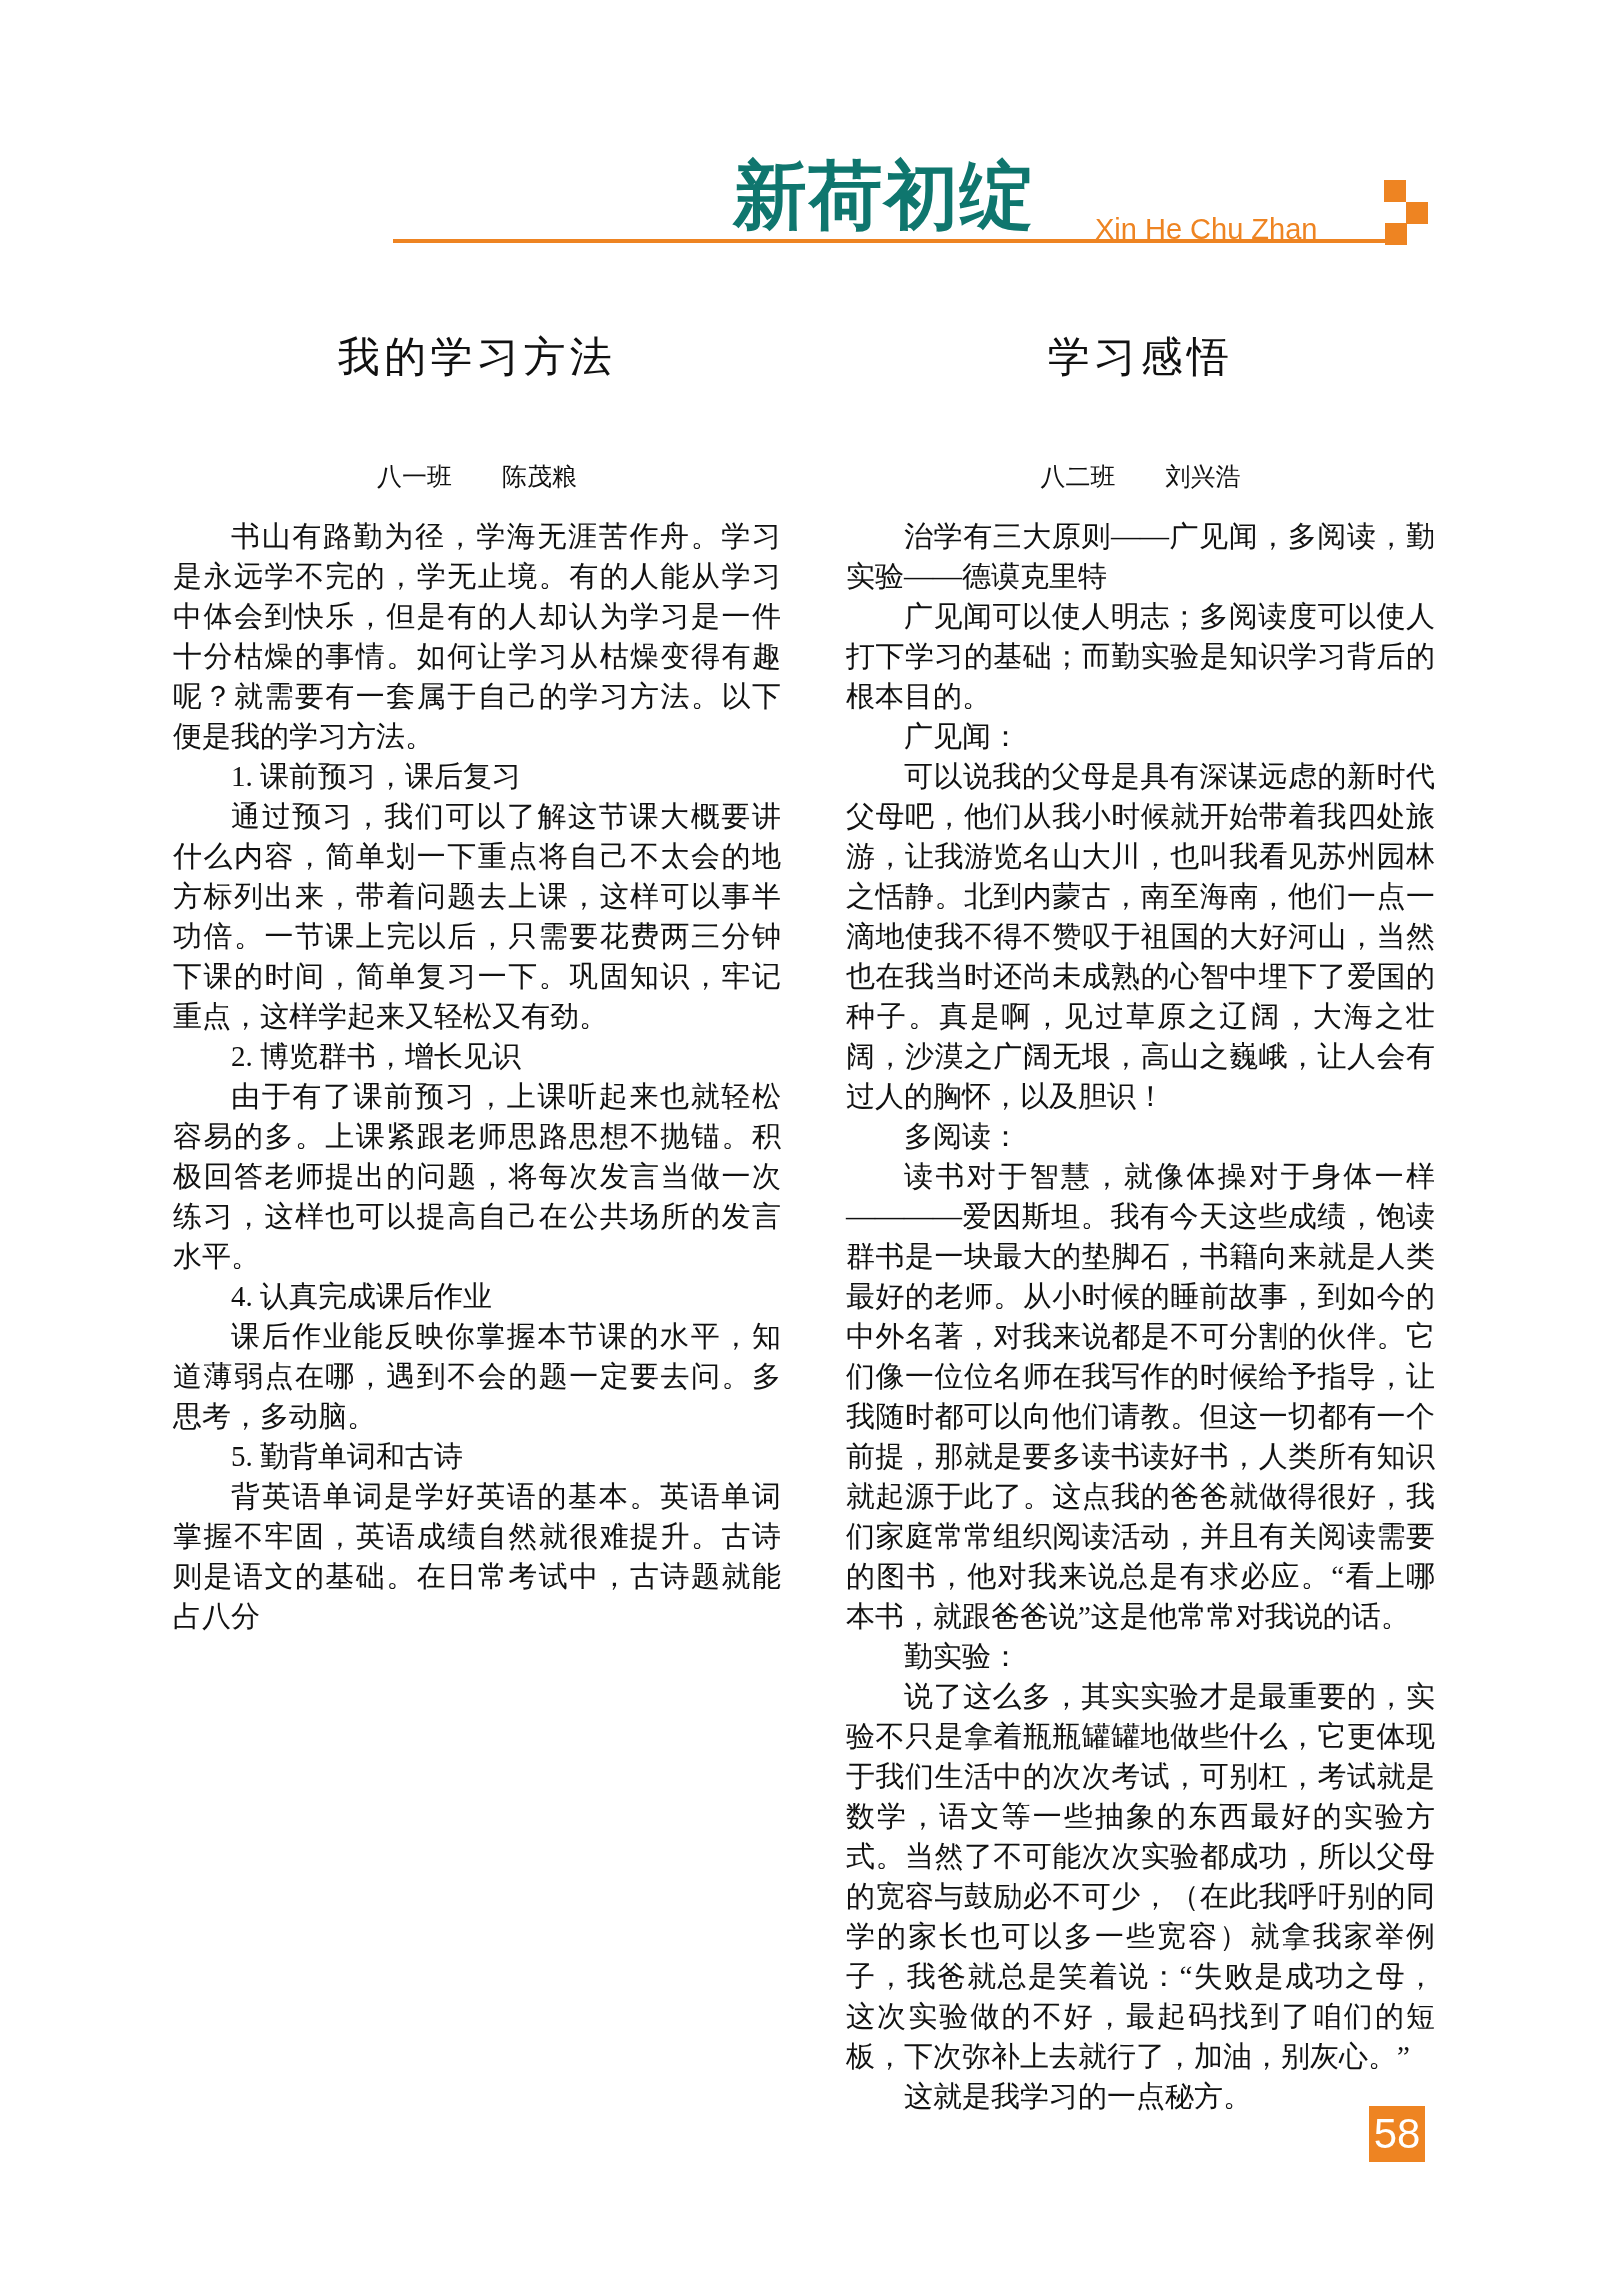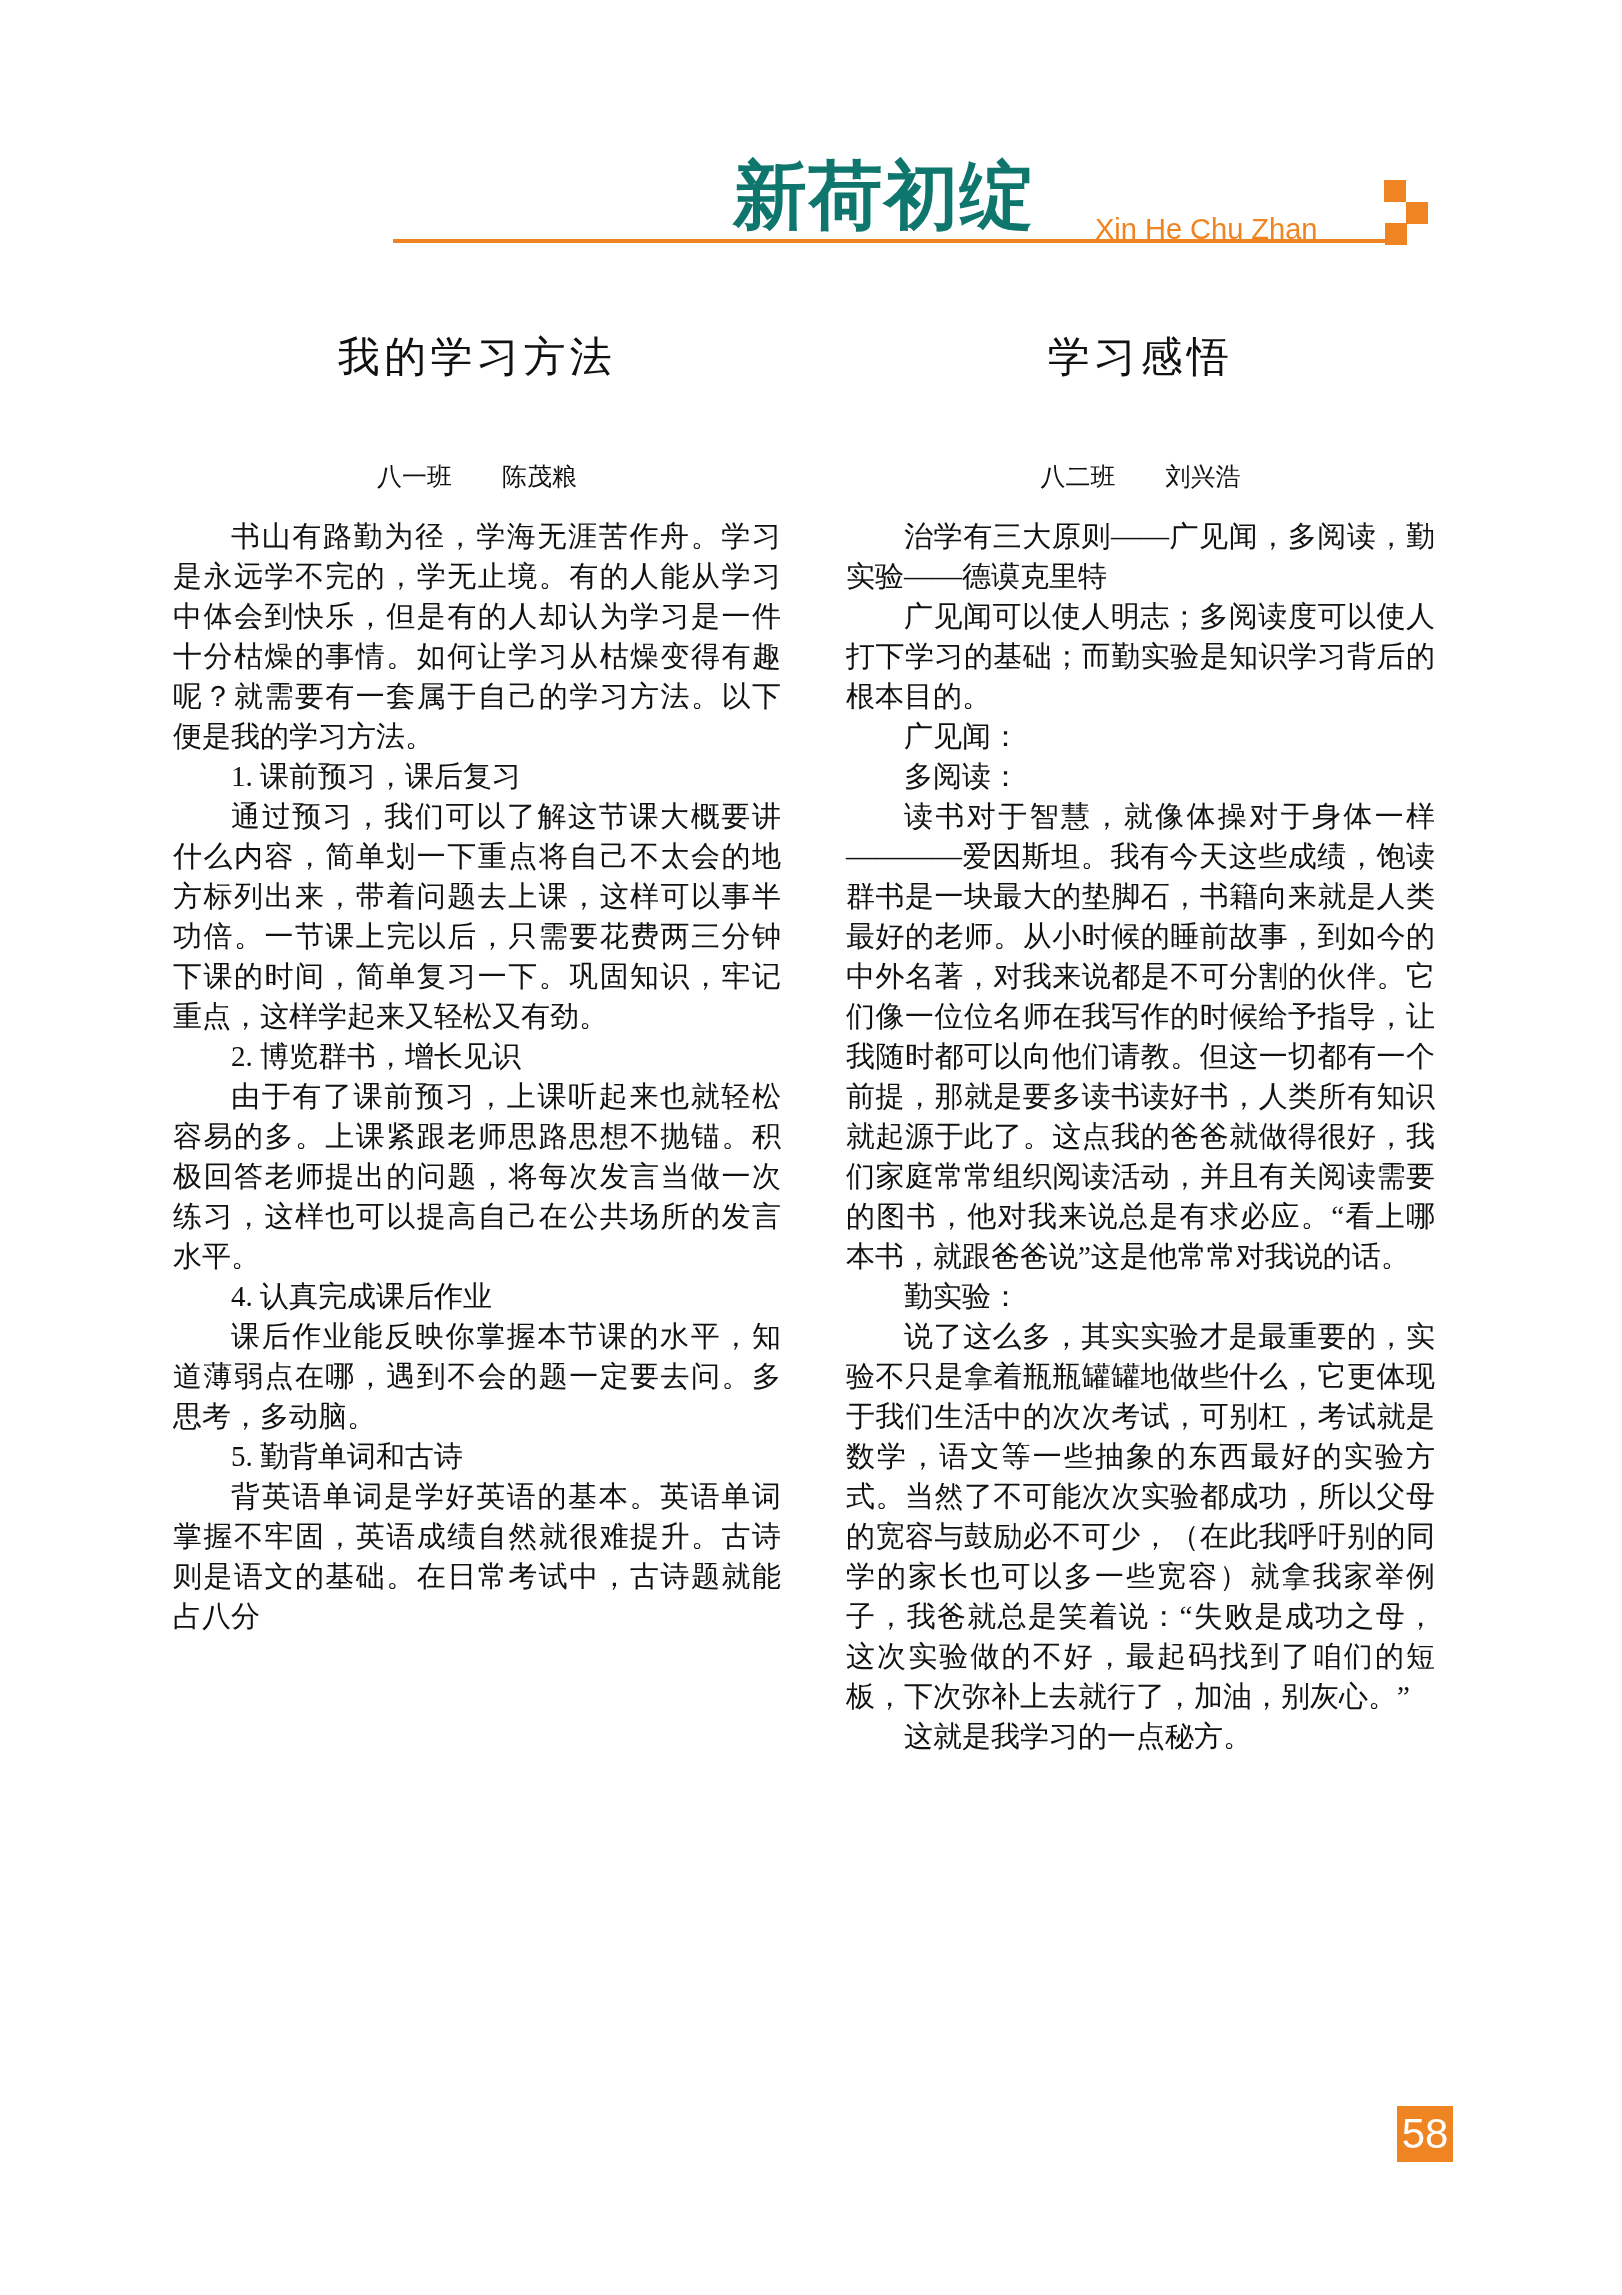--- a/index.html
+++ b/index.html
@@ -77,21 +77,21 @@
     text-justify: inter-ideograph;
   }
   .article-body p {
     margin: 0;
     text-indent: 2em;
   }
 
   
   .page-number {
     position: absolute;
-    left: 1397px; top: 2106px;
+    left: 1369px; top: 2106px;
     width: 56px; height: 56px;
     background: #ee8422;
     color: #ffffff;
     font-size: 42px;
     font-family: "Liberation Sans", "DejaVu Sans", sans-serif;
     display: flex;
     align-items: center;
     justify-content: center;
   }
 </style>
@@ -125,20 +125,21 @@
     </div>
   </section>
 
   <section class="column column-right">
     <h1 class="article-title">学习感悟</h1>
     <div class="article-byline">八二班　　刘兴浩</div>
     <div class="article-body">
       <p>治学有三大原则——广见闻，多阅读，勤实验——德谟克里特</p>
       <p>广见闻可以使人明志；多阅读度可以使人打下学习的基础；而勤实验是知识学习背后的根本目的。</p>
       <p>广见闻：</p>
+      <p>可以说我的父母是具有深谋远虑的新时代父母吧，他们从我小时候就开始带着我四处旅游，让我游览名山大川，也叫我看见苏州园林之恬静。北到内蒙古，南至海南，他们一点一滴地使我不得不赞叹于祖国的大好河山，当然也在我当时还尚未成熟的心智中埋下了爱国的种子。真是啊，见过草原之辽阔，大海之壮阔，沙漠之广阔无垠，高山之巍峨，让人会有过人的胸怀，以及胆识！</p>
       <p>多阅读：</p>
       <p>读书对于智慧，就像体操对于身体一样————爱因斯坦。我有今天这些成绩，饱读群书是一块最大的垫脚石，书籍向来就是人类最好的老师。从小时候的睡前故事，到如今的中外名著，对我来说都是不可分割的伙伴。它们像一位位名师在我写作的时候给予指导，让我随时都可以向他们请教。但这一切都有一个前提，那就是要多读书读好书，人类所有知识就起源于此了。这点我的爸爸就做得很好，我们家庭常常组织阅读活动，并且有关阅读需要的图书，他对我来说总是有求必应。“看上哪本书，就跟爸爸说”这是他常常对我说的话。</p>
       <p>勤实验：</p>
       <p>说了这么多，其实实验才是最重要的，实验不只是拿着瓶瓶罐罐地做些什么，它更体现于我们生活中的次次考试，可别杠，考试就是数学，语文等一些抽象的东西最好的实验方式。当然了不可能次次实验都成功，所以父母的宽容与鼓励必不可少，（在此我呼吁别的同学的家长也可以多一些宽容）就拿我家举例子，我爸就总是笑着说：“失败是成功之母，这次实验做的不好，最起码找到了咱们的短板，下次弥补上去就行了，加油，别灰心。”</p>
       <p>这就是我学习的一点秘方。</p>
     </div>
   </section>
 
   <div class="page-number">58</div>
 

